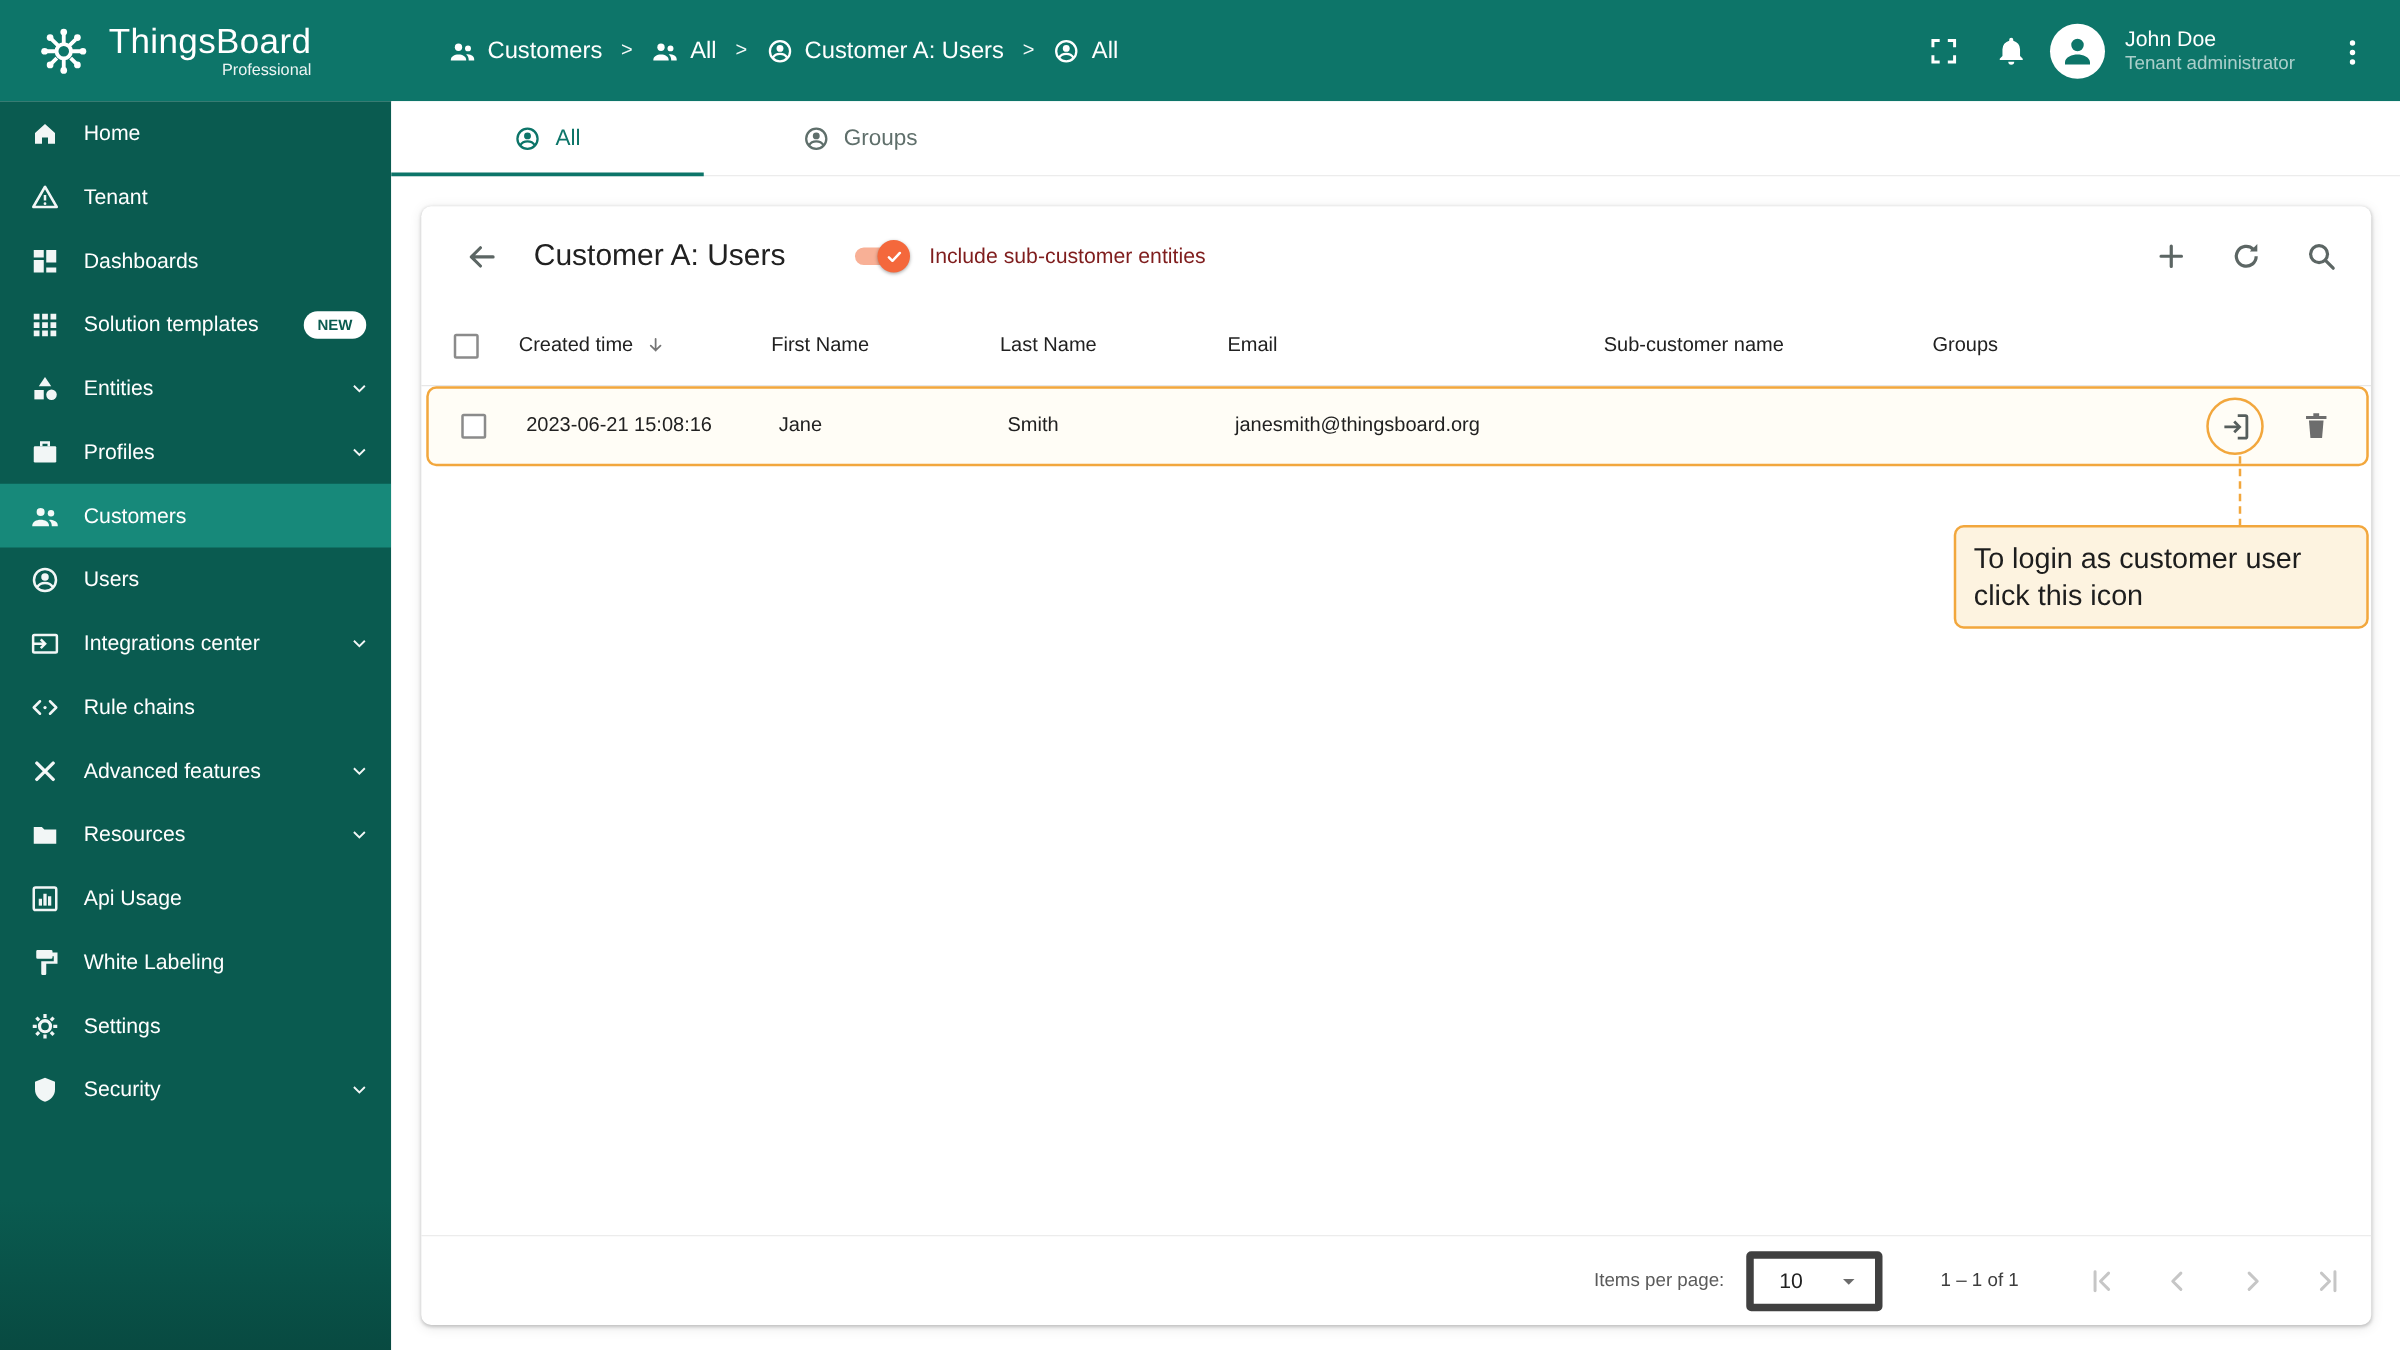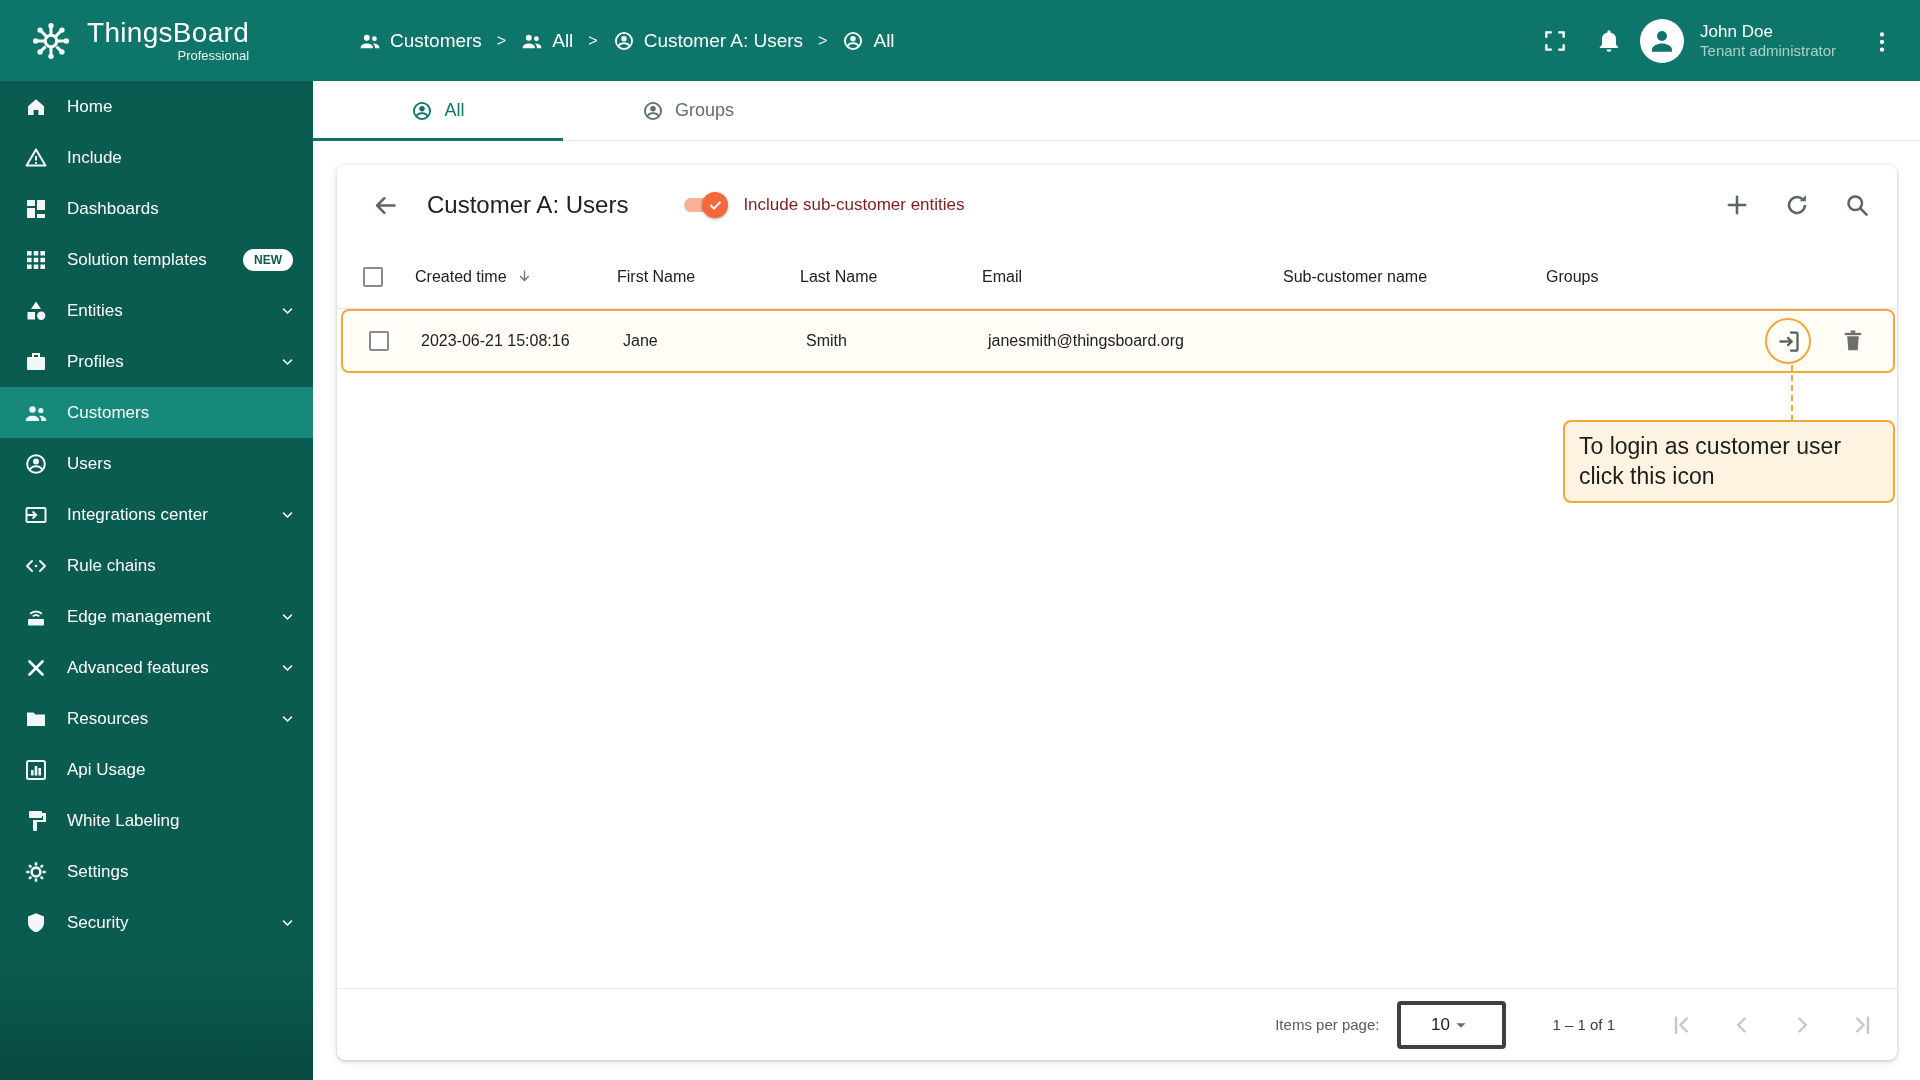--- a/index.html
+++ b/index.html
@@ -109,22 +109,22 @@
   .connector { position: absolute; left: 1454px; top: 200px; height: 56px;
     border-left: 2px dashed var(--highlight-border, #f2a73d); }
   .callout { position: absolute; top: 255px; right: 2px; width: 332px;
     background: var(--callout-bg, #fdf3e0); border: 2px solid var(--highlight-border, #f2a73d);
     border-radius: 8px; padding: 9px 14px; font-size: 23px; line-height: 1.32; color: #1d1d1d; }
 
   
   .card-footer { flex: 0 0 72px; height: 72px; display: flex; align-items: center; justify-content: flex-end;
     border-top: 1px solid #ececec; padding-right: 22px; color: #5a5a5a; font-size: 15px; }
   .ipp-label { margin-right: 18px; }
-  .pagesize-select { width: 109px; height: 48px; border: 4px solid #404040; border-radius: 4px;
-    display: flex; align-items: center; justify-content: center; padding: 0 10px 0 9px;
+  .pagesize-select { width: 109px; height: 48px; border: 6px solid #404040; border-radius: 4px;
+    display: flex; align-items: center; justify-content: space-between; padding: 0 10px 0 20px;
     font-size: 17px; color: #212121; background: #fff; cursor: pointer; margin-right: 46px; }
   .caret { width: 22px; height: 22px; color: #6b6b6b; }
   .range { margin-right: 54px; color: #3d3d3d; }
   .pager { display: flex; align-items: center; gap: 34px; }
   .pbtn { width: 26px; height: 26px; border: none; background: transparent; color: #c6c6c6; cursor: default; padding: 0; }
 </style>
 </head>
 <body>
 
 <div class="app">
@@ -251,21 +251,21 @@
       </div>
 
       <div class="nav-item">
         <span class="icon">
             <svg viewBox="0 0 24 24">
               <path d="M12 3.4 2.6 19.6h18.8Z" fill="none" stroke="currentColor" stroke-width="2" stroke-linejoin="round"></path>
               <path d="M12 10v4.4" stroke="currentColor" stroke-width="2"></path>
               <circle cx="12" cy="16.9" r="1.1" fill="currentColor"></circle>
             </svg>
           </span>
-        <span class="nav-label">Include</span>
+        <span class="nav-label">Tenant</span>
       </div>
 
       <div class="nav-item">
         <span class="icon">
             <svg viewBox="0 0 24 24" fill="currentColor">
               <path d="M3 3h8v6H3Zm10 0h8v10h-8ZM3 11h8v10H3Zm10 6h8v4h-8Z"></path>
             </svg>
           </span>
         <span class="nav-label">Dashboards</span>
       </div>
@@ -353,35 +353,20 @@
       <div class="nav-item">
         <span class="icon">
             <svg viewBox="0 0 24 24">
               <path d="m8 7-5 5 5 5M16 7l5 5-5 5" fill="none" stroke="currentColor" stroke-width="2" stroke-linecap="round" stroke-linejoin="round"></path>
               <circle cx="12" cy="12" r="1.3" fill="currentColor"></circle>
             </svg>
           </span>
         <span class="nav-label">Rule chains</span>
       </div>
 
-      <div class="nav-item">
-        <span class="icon">
-            <svg viewBox="0 0 24 24">
-              <path d="M6.2 8.8a8.2 8.2 0 0 1 11.6 0" fill="none" stroke="currentColor" stroke-width="2"></path>
-              <path d="M8.8 11.4a4.5 4.5 0 0 1 6.4 0" fill="none" stroke="currentColor" stroke-width="2"></path>
-              <rect x="4" y="14" width="16" height="6.5" rx="1" fill="currentColor"></rect>
-            </svg>
-          </span>
-        <span class="nav-label">Edge management</span>
-        <span class="chev">
-            <svg viewBox="0 0 24 24">
-              <path d="m5 9 7 7 7-7" fill="none" stroke="currentColor" stroke-width="2.4"></path>
-            </svg>
-          </span>
-      </div>
 
       <div class="nav-item">
         <span class="icon">
             <svg viewBox="0 0 24 24" fill="currentColor">
               <rect x="10.7" y="1.5" width="2.6" height="21" rx="1" transform="rotate(45 12 12)"></rect>
               <rect x="10.7" y="1.5" width="2.6" height="21" rx="1" transform="rotate(-45 12 12)"></rect>
             </svg>
           </span>
         <span class="nav-label">Advanced features</span>
         <span class="chev">

